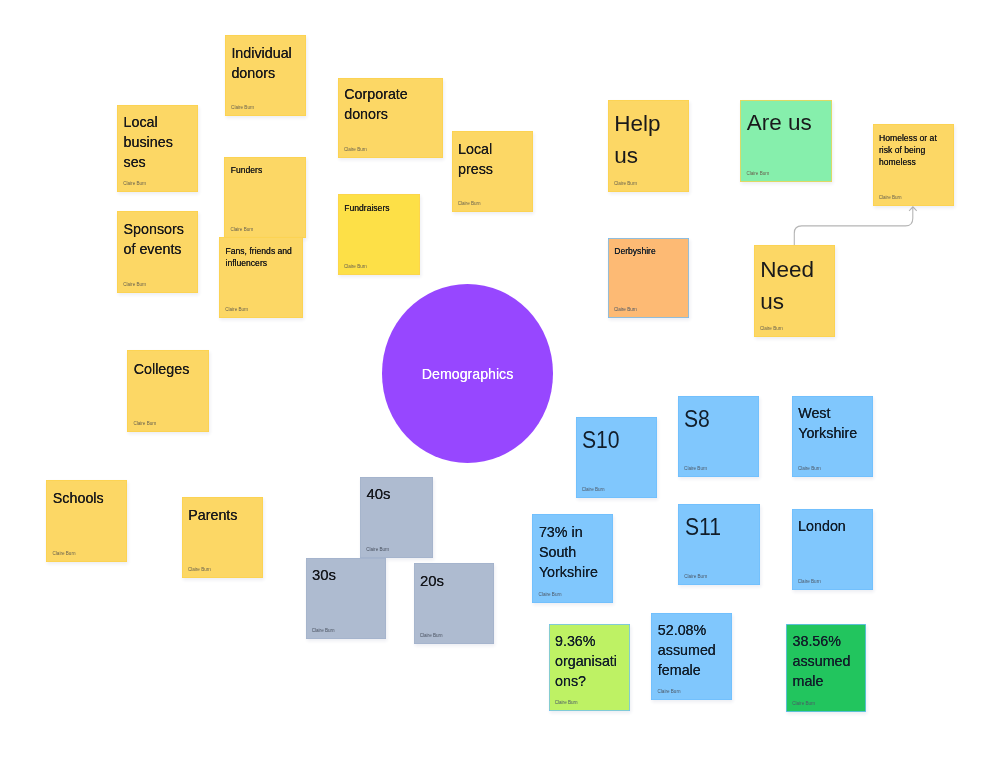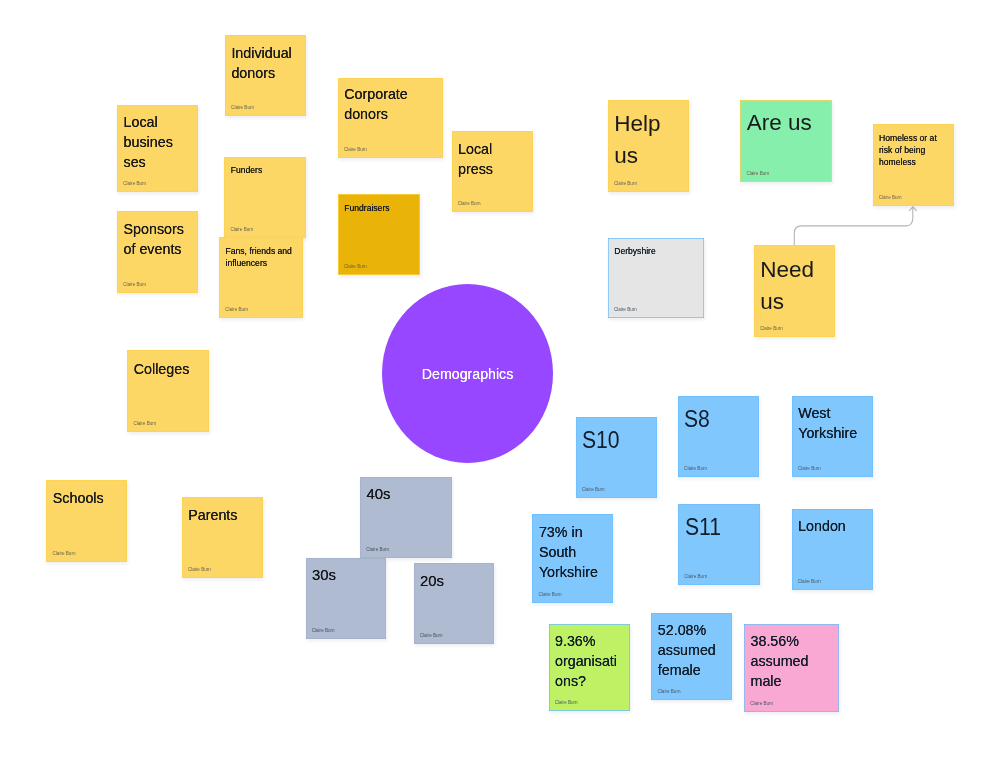--- a/index.html
+++ b/index.html
@@ -68,21 +68,21 @@
         </div>
         <div class="author" style="bottom: 5px;">Claire Burn</div>
       </div>
       <div class="note yellow" style="left: 337.7px; top: 77.7px; width: 105px; height: 80.5px; background: rgb(252, 215, 101); box-shadow: rgba(40, 55, 110, 0.09) 0.8px 1.6px 3.2px, rgb(252, 210, 77) 0px 0px 0px 0.7px inset;">
         <div class="txt mid" style="font-size: 14.3px; line-height: 20px; width: 72.9px; margin-top: -1.3px;">
           <div>Corporate</div>
           <div>donors</div>
         </div>
         <div class="author" style="bottom: 5px;">Claire Burn</div>
       </div>
-      <div class="note yellow" style="left: 337.7px; top: 194.1px; width: 81.9px; height: 81.3px; background: #eab308; box-shadow: rgba(40, 55, 110, 0.09) 0.8px 1.6px 3.2px, rgb(252, 210, 77) 0px 0px 0px 0.7px inset;">
+      <div class="note yellow" style="left: 337.7px; top: 194.1px; width: 81.9px; height: 81.3px; background: #fde047; box-shadow: rgba(40, 55, 110, 0.09) 0.8px 1.6px 3.2px, rgb(252, 210, 77) 0px 0px 0px 0.7px inset;">
         <div class="txt tiny" style="font-size: 8.6px; line-height: 12px; width: 72.9px;">
           <div>Fundraisers</div>
         </div>
         <div class="author" style="bottom: 5px;">Claire Burn</div>
       </div>
       <div class="note yellow" style="left: 451.5px; top: 131px; width: 81.5px; height: 81.4px; background: rgb(252, 215, 101); box-shadow: rgba(40, 55, 110, 0.09) 0.8px 1.6px 3.2px, rgb(252, 210, 77) 0px 0px 0px 0.7px inset;">
         <div class="txt mid" style="font-size: 14.3px; line-height: 20px; width: 72.5px;">
           <div>Local</div>
           <div>press</div>
         </div>
@@ -120,21 +120,21 @@
         <div class="author" style="bottom: 5px;">Claire Burn</div>
       </div>
       <div class="note yellow" style="left: 872.5px; top: 124.2px; width: 81.2px; height: 81.5px; background: rgb(252, 215, 101); box-shadow: rgba(40, 55, 110, 0.09) 0.8px 1.6px 3.2px, rgb(252, 210, 77) 0px 0px 0px 0.7px inset;">
         <div class="txt tiny" style="font-size: 8.6px; line-height: 12px; width: 72.2px;">
           <div>Homeless or at</div>
           <div>risk of being</div>
           <div>homeless</div>
         </div>
         <div class="author" style="bottom: 5px;">Claire Burn</div>
       </div>
-      <div class="note blue" style="left: 607.7px; top: 237.5px; width: 96px; height: 80.9px; background: #e5e5e5; box-shadow: rgba(40, 55, 110, 0.09) 0.8px 1.6px 3.2px, rgb(109, 190, 253) 0px 0px 0px 0.7px inset;">
+      <div class="note blue" style="left: 607.7px; top: 237.5px; width: 81px; height: 80.9px; background: #fdba74; box-shadow: rgba(40, 55, 110, 0.09) 0.8px 1.6px 3.2px, rgb(109, 190, 253) 0px 0px 0px 0.7px inset;">
         <div class="txt tiny" style="font-size: 8.6px; line-height: 12px; width: 72.9px;">
           <div>Derbyshire</div>
         </div>
         <div class="author" style="bottom: 5px;">Claire Burn</div>
       </div>
       <div class="note yellow" style="left: 753.7px; top: 245.2px; width: 81px; height: 92px; background: rgb(252, 215, 101); box-shadow: rgba(40, 55, 110, 0.09) 0.8px 1.6px 3.2px, rgb(252, 210, 77) 0px 0px 0px 0.7px inset;">
         <div class="txt" style="font-size: 22.5px; line-height: 32.2px; width: 72px; margin-top: 1px;">
           <div>Need</div>
           <div>us</div>
         </div>
@@ -172,21 +172,21 @@
           <div>S11</div>
         </div>
         <div class="author" style="bottom: 5px;">Claire Burn</div>
       </div>
       <div class="note blue" style="left: 791.6px; top: 508.8px; width: 81px; height: 81.2px; background: rgb(128, 199, 253); box-shadow: rgba(40, 55, 110, 0.09) 0.8px 1.6px 3.2px, rgb(109, 190, 253) 0px 0px 0px 0.7px inset;">
         <div class="txt mid" style="font-size: 14.3px; line-height: 20px; width: 72px;">
           <div>London</div>
         </div>
         <div class="author" style="bottom: 5px;">Claire Burn</div>
       </div>
-      <div class="note gray" style="left: 360px; top: 476.6px; width: 92px; height: 81.2px; background: rgb(174, 187, 208); box-shadow: rgba(40, 55, 110, 0.09) 0.8px 1.6px 3.2px, rgb(163, 178, 203) 0px 0px 0px 0.7px inset;">
+      <div class="note gray" style="left: 360px; top: 476.6px; width: 73px; height: 81.2px; background: rgb(174, 187, 208); box-shadow: rgba(40, 55, 110, 0.09) 0.8px 1.6px 3.2px, rgb(163, 178, 203) 0px 0px 0px 0.7px inset;">
         <div class="txt mid" style="font-size: 14.9px; line-height: 20px; width: 71.1px;">
           <div>40s</div>
         </div>
         <div class="author" style="bottom: 5px;">Claire Burn</div>
       </div>
       <div class="note gray" style="left: 305.5px; top: 557.7px; width: 80.6px; height: 81.1px; background: rgb(174, 187, 208); box-shadow: rgba(40, 55, 110, 0.09) 0.8px 1.6px 3.2px, rgb(163, 178, 203) 0px 0px 0px 0.7px inset;">
         <div class="txt mid" style="font-size: 14.9px; line-height: 20px; width: 71.6px;">
           <div>30s</div>
         </div>
         <div class="author" style="bottom: 5px;">Claire Burn</div>
@@ -206,21 +206,21 @@
         <div class="author" style="bottom: 5px;">Claire Burn</div>
       </div>
       <div class="note blue" style="left: 651.3px; top: 612.9px; width: 81.1px; height: 87.6px; background: rgb(128, 199, 253); box-shadow: rgba(40, 55, 110, 0.09) 0.8px 1.6px 3.2px, rgb(109, 190, 253) 0px 0px 0px 0.7px inset;">
         <div class="txt mid" style="font-size: 14.3px; line-height: 20px; width: 72.1px; margin-top: -0.7px;">
           <div>52.08%</div>
           <div>assumed</div>
           <div>female</div>
         </div>
         <div class="author" style="bottom: 5px;">Claire Burn</div>
       </div>
-      <div class="note blue" style="left: 744px; top: 623.6px; width: 95px; height: 88px; background: #f9a8d4; box-shadow: rgba(40, 55, 110, 0.09) 0.8px 1.6px 3.2px, rgb(109, 190, 253) 0px 0px 0px 0.7px inset;">
+      <div class="note blue" style="left: 786px; top: 623.6px; width: 80px; height: 88px; background: #22c55e; box-shadow: rgba(40, 55, 110, 0.09) 0.8px 1.6px 3.2px, rgb(109, 190, 253) 0px 0px 0px 0.7px inset;">
         <div class="txt mid" style="font-size: 14.3px; line-height: 20px; width: 71.9px;">
           <div>38.56%</div>
           <div>assumed</div>
           <div>male</div>
         </div>
         <div class="author" style="bottom: 5px;">Claire Burn</div>
       </div>
     </div>
   <div class="hub" id="hub" style="left: 381.7px; top: 284px; width: 171.7px; height: 179px; background: rgb(151, 71, 255); font-size: 14.2px;">
     <span>Demographics</span>

